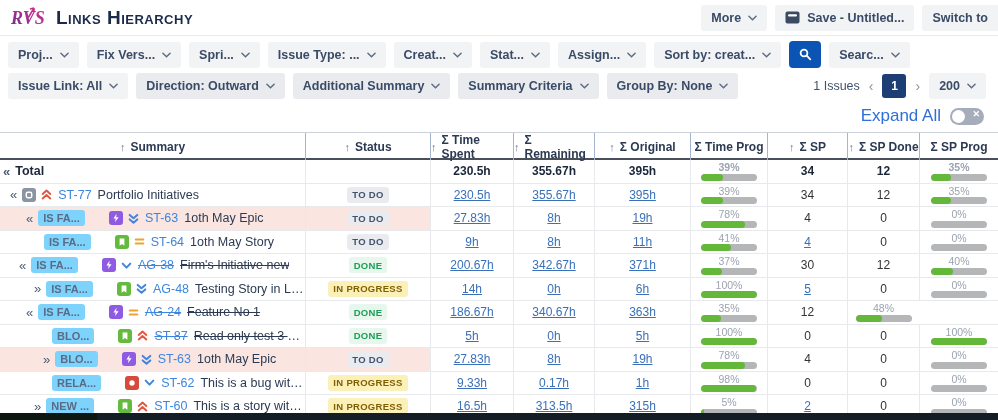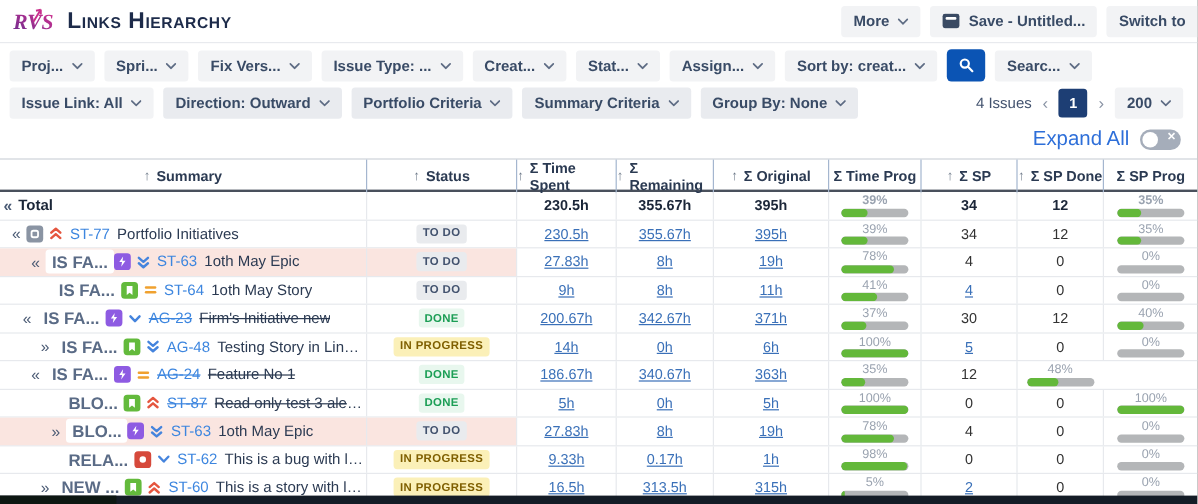--- a/index.html
+++ b/index.html
@@ -40,21 +40,21 @@
   .hcell { display:flex; align-items:center; justify-content:center; gap:5px; height:100%;
            font-size:12px; font-weight:bold; color:#2B3A52; }
   .hcell + .hcell { border-left:1px solid #A4B6CF; }
   .sort-arrow { color:#6E7A8A; font-size:11px; font-weight:normal; }
   .trow { height:23.5px; border-bottom:1px solid #E7E9ED; align-items:center; }
   .cell { display:flex; align-items:center; justify-content:center; height:100%; overflow:hidden; }
   .cell + .cell { border-left:1px solid #E7E9ED; }
   .cell.sum { justify-content:flex-start; white-space:nowrap; }
   .trow.hl .cell:nth-child(-n+2) { background:#FAE5E0; }
   .collapse-arrow { color:#4A5A74; font-size:13px; margin-right:5px; flex:none; }
-  .link-tag { background:#ffffff; color:#5A6B86; font-size:14px; font-weight:bold; padding:2px 5px; border-radius:3px; margin-right:0; flex:none; }
+  .link-tag { background:#7dd3fc; color:#5A6B86; font-size:11px; font-weight:bold; padding:2px 5px; border-radius:3px; margin-right:24px; flex:none; }
   .type-icon { width:14px; height:14px; border-radius:3px; margin-right:4px; flex:none; display:flex; align-items:center; justify-content:center; }
   .pri-icon { width:13px; height:13px; margin-right:5px; flex:none; display:flex; align-items:center; }
   .key-link { font-size:12.5px; color:#3D86DF; text-decoration:none; margin-right:6px; flex:none; cursor:pointer; }
   .sum-text { font-size:12.5px; color:#2B3A52; overflow:hidden; text-overflow:ellipsis; white-space:nowrap; }
   .strike .key-link, .strike .sum-text { text-decoration:line-through; }
   .badge { font-size:9.5px; font-weight:bold; letter-spacing:.3px; padding:2.5px 5px; border-radius:3px; white-space:nowrap; }
   .hour-link { font-size:12px; color:#3A70B8; text-decoration:underline; cursor:pointer; }
   .num { font-size:12px; color:#333; }
   .trow.total .cell { font-weight:bold; }
   .trow.total .sum-text, .trow.total .num, .trow.total .hour-plain { font-weight:bold; color:#1b2638; }
@@ -108,27 +108,27 @@
   </div>
 
   <div class="frow" id="frow1">
       <button class="fbtn">
         <span>Proj...</span>
         <svg width="9" height="6" viewBox="0 0 10 6">
           <path d="M1 1 L5 5 L9 1" stroke="#5E6C84" stroke-width="1.6" fill="none" stroke-linecap="round"></path>
         </svg>
       </button>
       <button class="fbtn">
+        <span>Fix Vers...</span>
+        <svg width="9" height="6" viewBox="0 0 10 6">
+          <path d="M1 1 L5 5 L9 1" stroke="#5E6C84" stroke-width="1.6" fill="none" stroke-linecap="round"></path>
+        </svg>
+      </button>
+      <button class="fbtn">
         <span>Spri...</span>
-        <svg width="9" height="6" viewBox="0 0 10 6">
-          <path d="M1 1 L5 5 L9 1" stroke="#5E6C84" stroke-width="1.6" fill="none" stroke-linecap="round"></path>
-        </svg>
-      </button>
-      <button class="fbtn">
-        <span>Fix Vers...</span>
         <svg width="9" height="6" viewBox="0 0 10 6">
           <path d="M1 1 L5 5 L9 1" stroke="#5E6C84" stroke-width="1.6" fill="none" stroke-linecap="round"></path>
         </svg>
       </button>
       <button class="fbtn">
         <span>Issue Type: ...</span>
         <svg width="9" height="6" viewBox="0 0 10 6">
           <path d="M1 1 L5 5 L9 1" stroke="#5E6C84" stroke-width="1.6" fill="none" stroke-linecap="round"></path>
         </svg>
       </button>
@@ -178,40 +178,40 @@
           <path d="M1 1 L5 5 L9 1" stroke="#5E6C84" stroke-width="1.6" fill="none" stroke-linecap="round"></path>
         </svg>
       </button>
       <button class="fbtn dark">
         <span>Direction: Outward</span>
         <svg width="9" height="6" viewBox="0 0 10 6">
           <path d="M1 1 L5 5 L9 1" stroke="#5E6C84" stroke-width="1.6" fill="none" stroke-linecap="round"></path>
         </svg>
       </button>
       <button class="fbtn dark">
-        <span>Portfolio Criteria</span>
+        <span>Additional Summary</span>
         <svg width="9" height="6" viewBox="0 0 10 6">
           <path d="M1 1 L5 5 L9 1" stroke="#5E6C84" stroke-width="1.6" fill="none" stroke-linecap="round"></path>
         </svg>
       </button>
       <button class="fbtn dark">
         <span>Summary Criteria</span>
         <svg width="9" height="6" viewBox="0 0 10 6">
           <path d="M1 1 L5 5 L9 1" stroke="#5E6C84" stroke-width="1.6" fill="none" stroke-linecap="round"></path>
         </svg>
       </button>
       <button class="fbtn dark">
         <span>Group By: None</span>
         <svg width="9" height="6" viewBox="0 0 10 6">
           <path d="M1 1 L5 5 L9 1" stroke="#5E6C84" stroke-width="1.6" fill="none" stroke-linecap="round"></path>
         </svg>
       </button>
       <span class="spacer"></span>
     <div class="pager">
-      <span class="pager-count">4 Issues</span>
+      <span class="pager-count">1 Issues</span>
       <button class="pg-arrow">‹</button>
       <button class="pg-chip">1</button>
       <button class="pg-arrow">›</button>
       <button class="fbtn">
         <span>200</span>
         <svg width="9" height="6" viewBox="0 0 10 6">
             <path d="M1 1 L5 5 L9 1" stroke="#5E6C84" stroke-width="1.6" fill="none" stroke-linecap="round"></path>
           </svg>
       </button>
     </div>
@@ -465,21 +465,21 @@
             <span class="type-icon" style="background:#8E5BE2">
               <svg width="14" height="14" viewBox="0 0 14 14">
                 <path d="M7.6 2.8 L4.4 7.4 H6.7 L6 11.2 L9.6 6.2 H7.1 Z" fill="#fff"></path>
               </svg>
             </span>
             <span class="pri-icon">
               <svg width="13" height="13" viewBox="0 0 13 13">
                 <path d="M2.7 4.6 L6.5 8.6 L10.3 4.6" stroke="#4584DD" stroke-width="2" fill="none" stroke-linecap="round" stroke-linejoin="round"></path>
               </svg>
             </span>
-            <a class="key-link">AG-23</a>
+            <a class="key-link">AG-38</a>
             <span class="sum-text">Firm's Initiative new</span>
           </div>
           <div class="cell">
             <span class="badge" style="background:#E8F7EE;color:#1B9E55">DONE</span>
           </div>
           <div class="cell">
             <a class="hour-link">200.67h</a>
           </div>
           <div class="cell">
             <a class="hour-link">342.67h</a>

